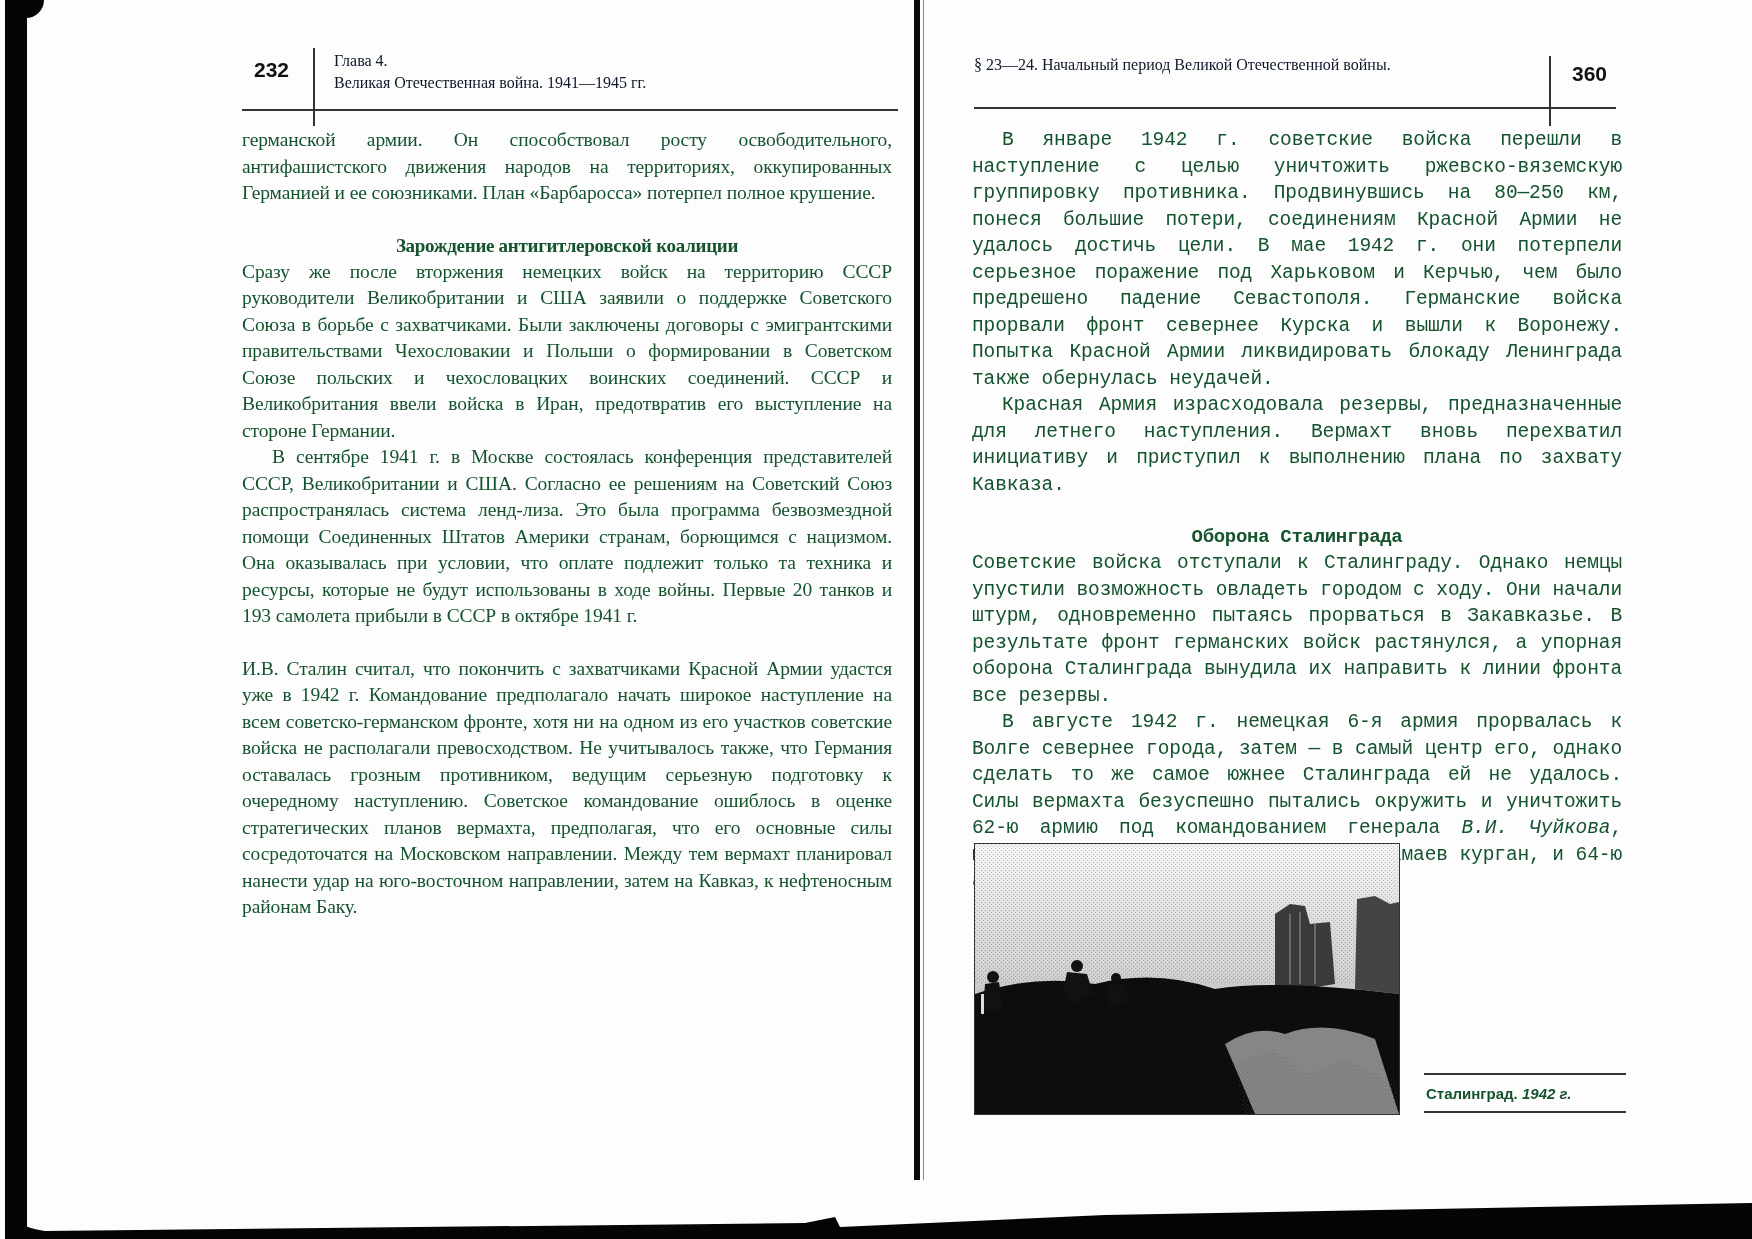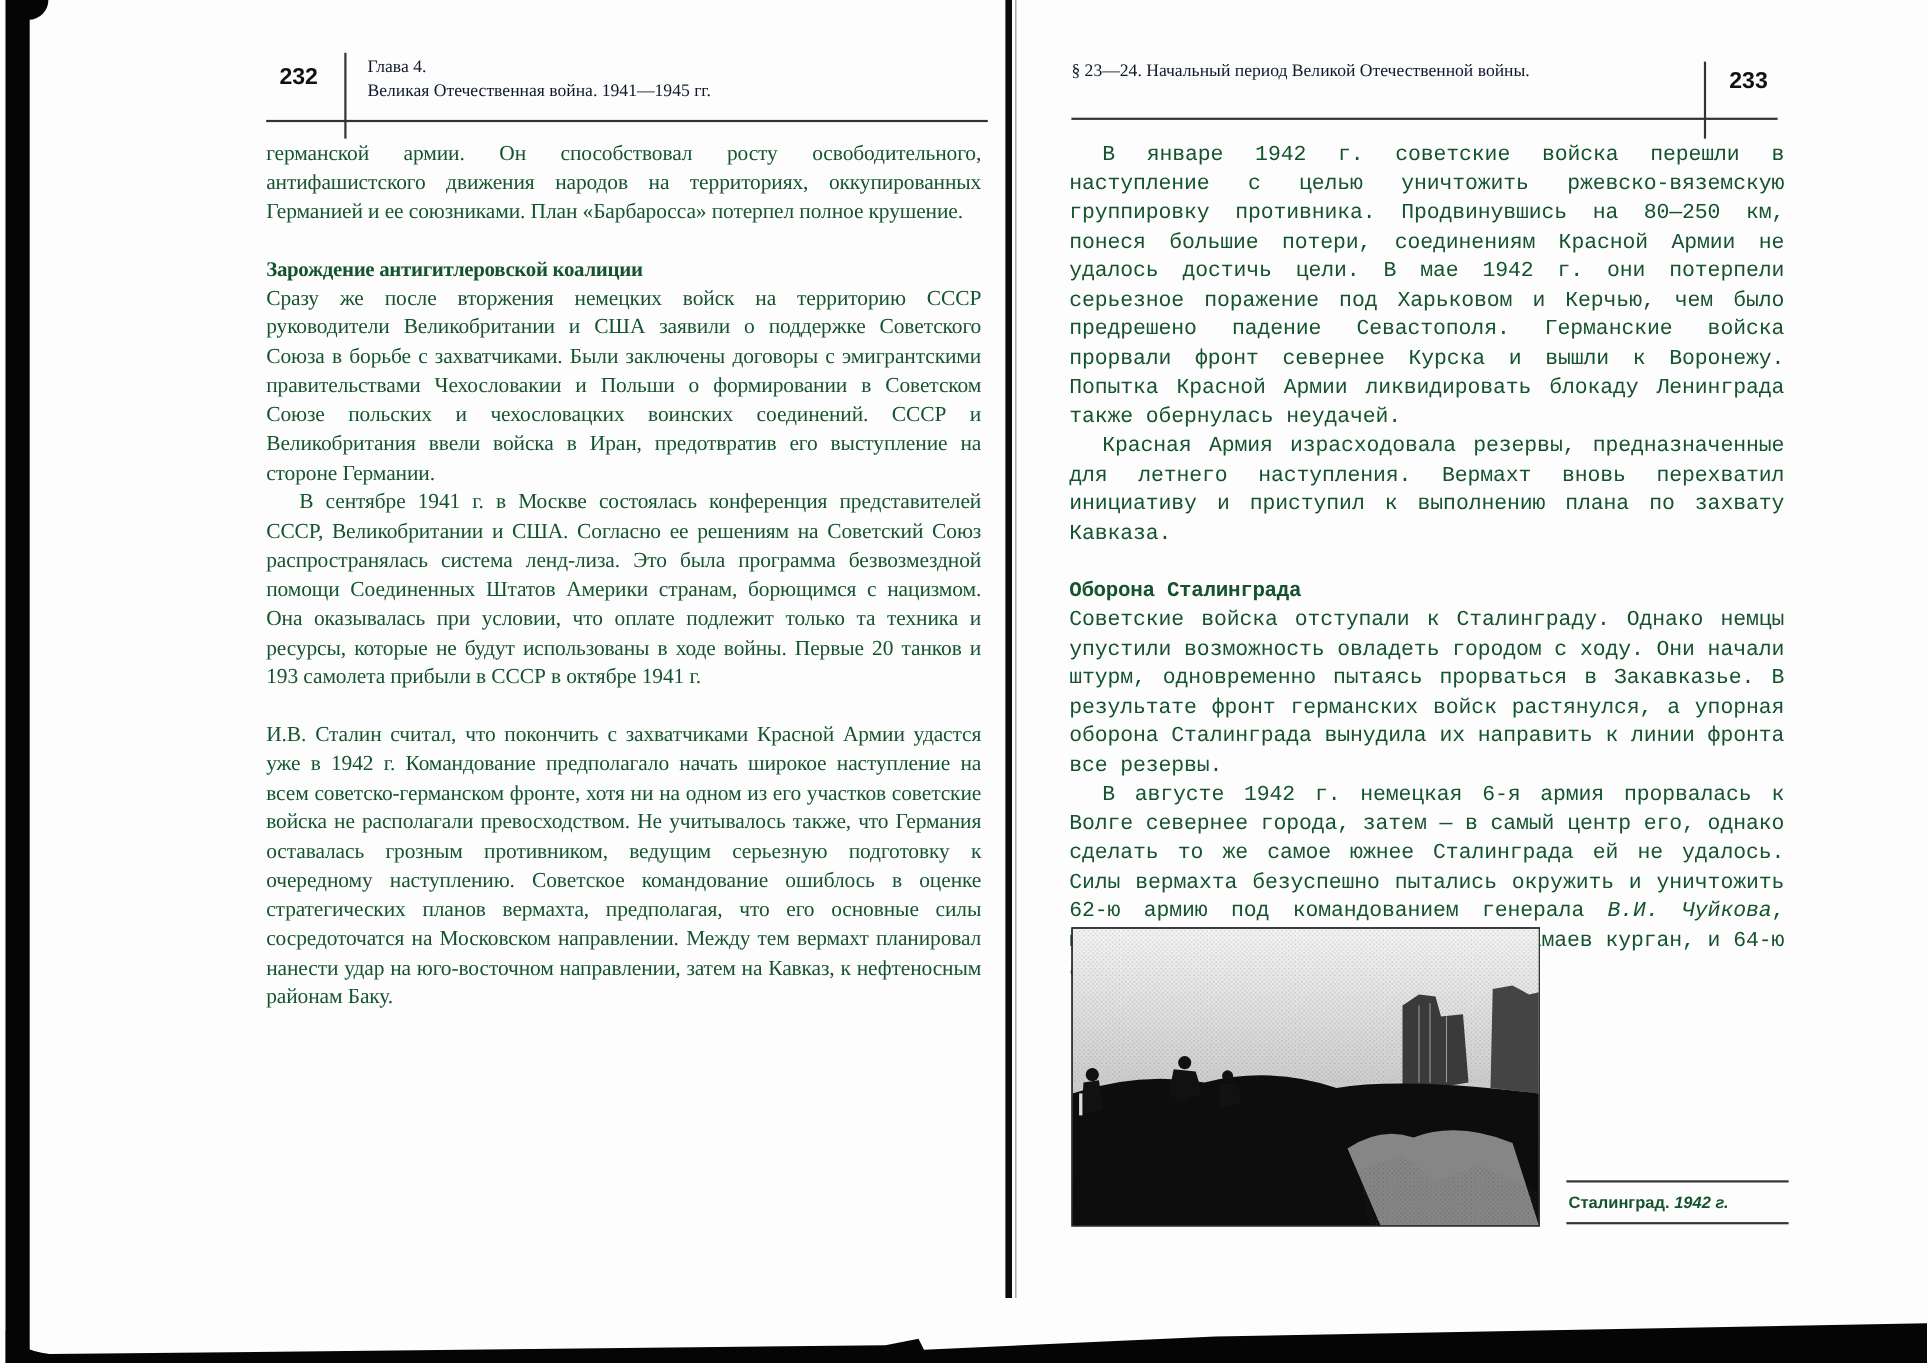--- a/index.html
+++ b/index.html
@@ -18,21 +18,21 @@
   .gutter-thin { position: absolute; left: 923px; top: 0; width: 1px; height: 1180px; background: #888; }
 
   .page-num { position: absolute; font-family: "Liberation Sans", "DejaVu Sans", sans-serif; font-size: 21px; color: #111; font-weight: bold; }
   .running-head { position: absolute; font-size: 16px; line-height: 22px; color: #0f172a; }
   .rule { position: absolute; height: 2px; background: #333; }
   .vrule { position: absolute; width: 1.5px; background: #333; }
 
   .col { position: absolute; font-size: 19.5px; line-height: 26.5px; text-align: justify; color: #14532d; letter-spacing: -0.1px; }
   .col p { margin: 0; }
   .col p.indent { text-indent: 30px; }
-  .col h3 { margin: 0; font-size: 19px; font-weight: bold; line-height: 26px; letter-spacing: -0.3px; }
+  .col h3 { margin: 0; font-size: 19px; font-weight: bold; text-align: center; line-height: 26px; letter-spacing: -0.3px; }
   .col .gap { height: 26px; }
   .col em { font-style: italic; margin-top: 28px; }
 
   .photo { position: absolute; left: 974px; top: 843px; width: 424px; height: 270px; background: #111; overflow: hidden; border: 1px solid #333; }
   .photo svg { display: block; }
   .caption-rule { position: absolute; left: 1424px; width: 202px; height: 2px; background: #333; }
   .caption { position: absolute; left: 1426px; top: 1085px; font-family: "Liberation Sans", "DejaVu Sans", sans-serif; font-size: 15px; color: #14532d; font-weight: bold; }
   .caption em { font-style: italic; }
 </style>
 </head>
@@ -66,21 +66,21 @@
       <div class="gap"></div>
       <p>И.В. Сталин считал, что покончить с захватчиками Красной Армии удастся уже в 1942 г. Командование предполагало начать широкое наступление на всем советско-германском фронте, хотя ни на одном из его участков советские войска не располагали превосходством. Не учитывалось также, что Германия оставалась грозным противником, ведущим серьезную подготовку к очередному наступлению. Советское командование ошиблось в оценке стратегических планов вермахта, предполагая, что его основные силы сосредоточатся на Московском направлении. Между тем вермахт планировал нанести удар на юго-восточном направлении, затем на Кавказ, к нефтеносным районам Баку.</p>
     </div>
 </div>
 
 <div>
   <div class="running-head" style="left:974px; top:54px;">
     <div>§ 23—24. Начальный период Великой Отечественной войны.</div>
   </div>
   <div class="vrule" style="left:1549px; top:56px; height:70px;"></div>
-  <div class="page-num" style="left:1572px; top:62px;">233</div>
+  <div class="page-num" style="left:1572px; top:62px;">360</div>
   <div class="rule" style="left:974px; top:107px; width:642px;"></div>
 
   <div class="col" id="right-col" style="left:972px; top:127px; width:650px;font-family:Liberation Mono, monospace;">
       <p class="indent">В январе 1942 г. советские войска перешли в наступление с целью уничтожить ржевско-вяземскую группировку противника. Продвинувшись на 80—250 км, понеся большие потери, соединениям Красной Армии не удалось достичь цели. В мае 1942 г. они потерпели серьезное поражение под Харьковом и Керчью, чем было предрешено падение Севастополя. Германские войска прорвали фронт севернее Курска и вышли к Воронежу. Попытка Красной Армии ликвидировать блокаду Ленинграда также обернулась неудачей.</p>
       <p class="indent">Красная Армия израсходовала резервы, предназначенные для летнего наступления. Вермахт вновь перехватил инициативу и приступил к выполнению плана по захвату Кавказа.</p>
       <div class="gap"></div>
       <h3>Оборона Сталинграда</h3>
       <p>Советские войска отступали к Сталинграду. Однако немцы упустили возможность овладеть городом с ходу. Они начали штурм, одновременно пытаясь прорваться в Закавказье. В результате фронт германских войск растянулся, а упорная оборона Сталинграда вынудила их направить к линии фронта все резервы.</p>
       <p class="indent">В августе 1942 г. немецкая 6-я армия прорвалась к Волге севернее города, затем — в самый центр его, однако сделать то же самое южнее Сталинграда ей не удалось. Силы вермахта безуспешно пытались окружить и уничтожить 62-ю армию под командованием генерала <em>В.И. Чуйкова</em>, штурмуя господствующий над городом Мамаев курган, и 64-ю армию генерала</p>
     </div>

